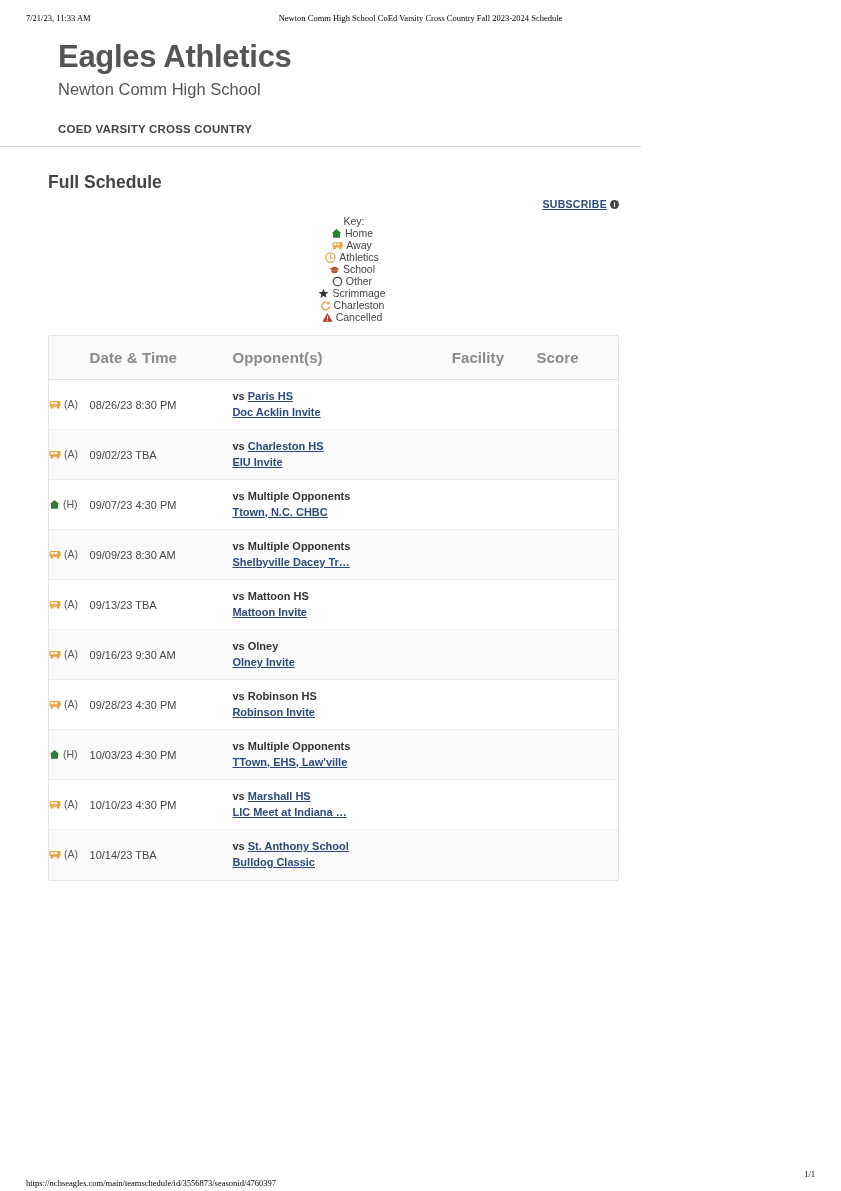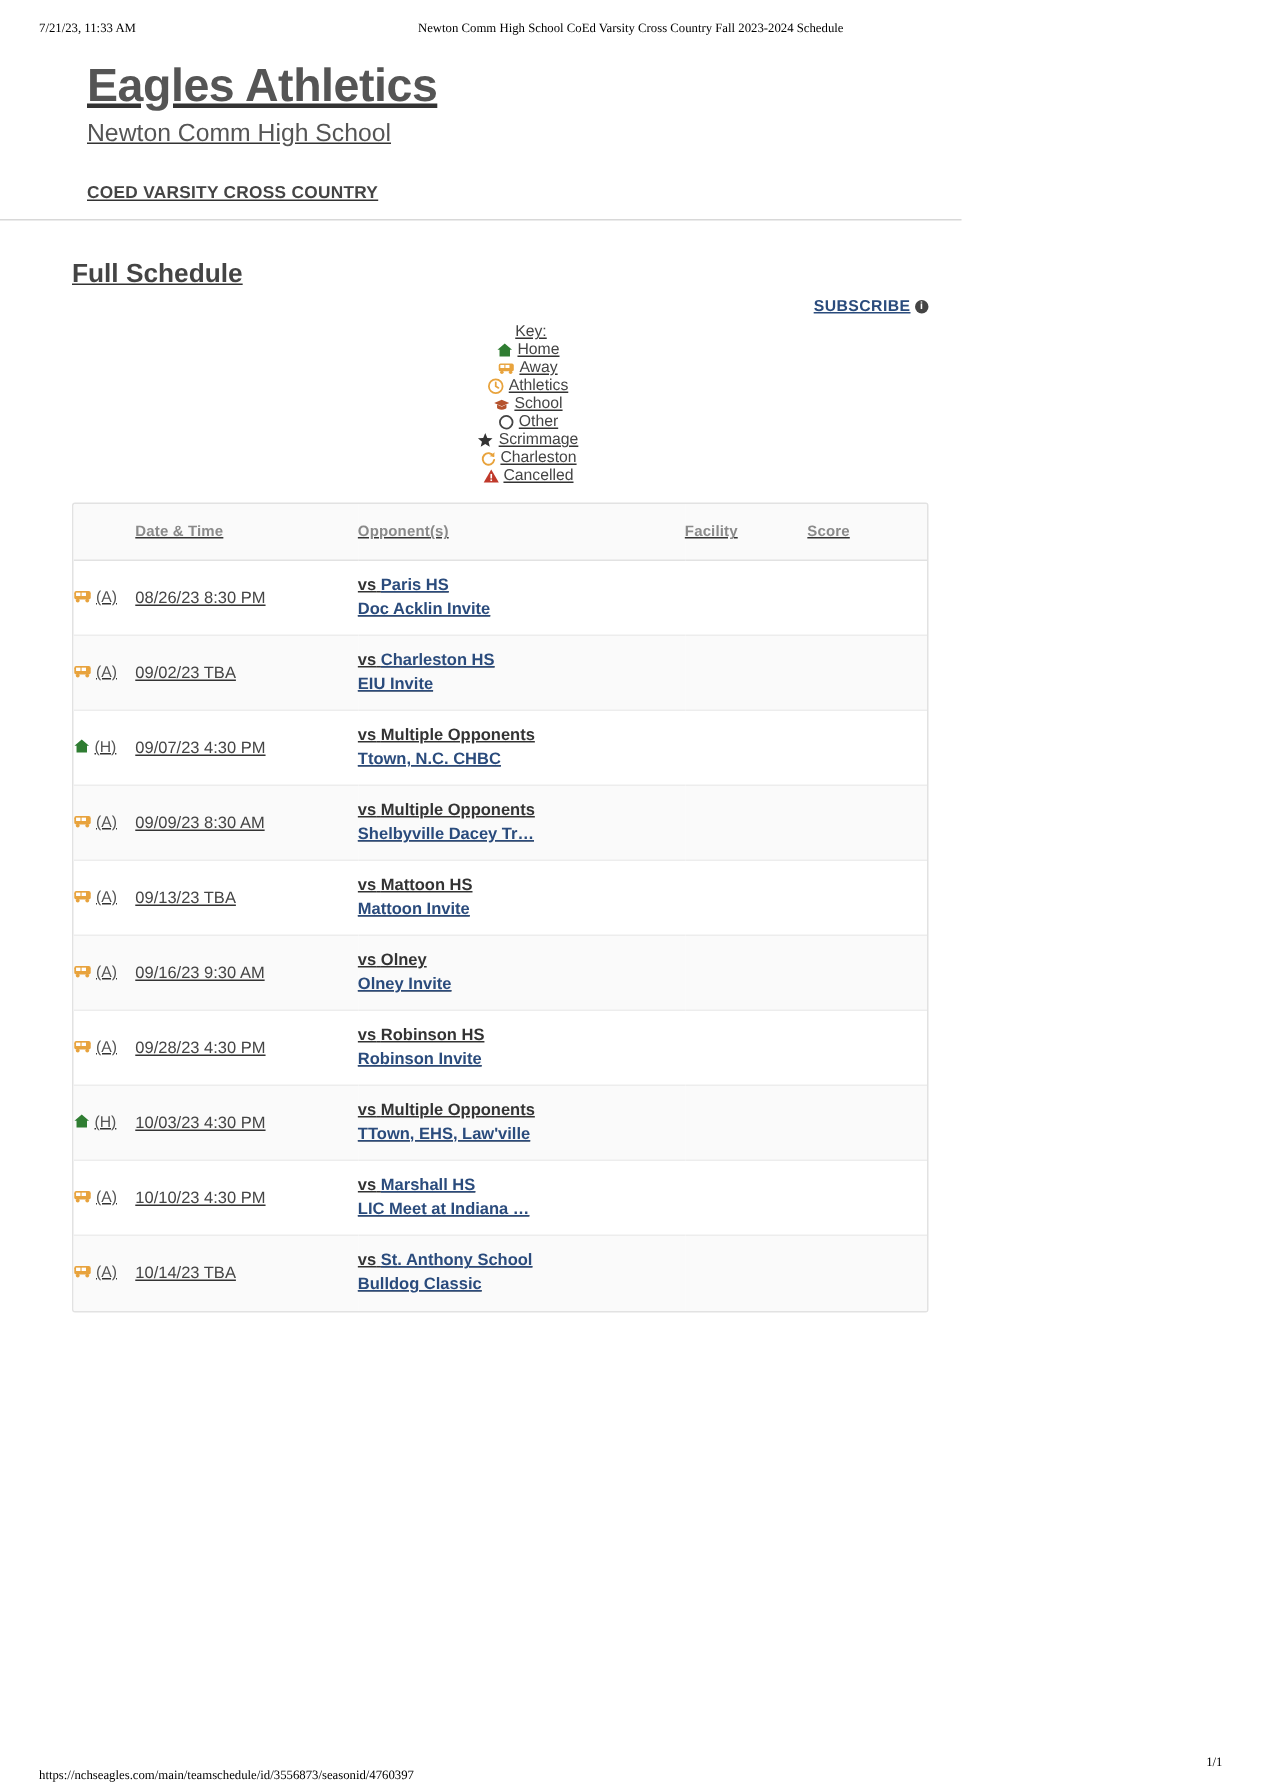--- a/index.html
+++ b/index.html
@@ -44,21 +44,20 @@
   }
   .print-foot .pf-left { position: absolute; left: 26px; top: 15px; }
   .print-foot .pf-right { position: absolute; right: 26px; top: 6px; text-align: center; }
 
   
   .page {
     position: absolute;
     top: 34px;
     left: 0;
     width: 667px;
-    text-decoration: underline;
   }
 
   .title-block {
     padding-left: 58px;
     padding-top: 4px;
   }
   .site-title {
     font-size: 31px;
     font-weight: bold;
     color: #555555;
@@ -171,21 +170,21 @@
     background: #fff;
   }
   table.sched {
     width: 100%;
     border-collapse: collapse;
     font-size: 11px;
   }
   table.sched thead th {
     background: #fafafa;
     color: #8a8a8a;
-    font-size: 10px;
+    font-size: 15px;
     font-weight: bold;
     text-align: left;
     padding: 13px 0 13px 0;
     border-bottom: 1px solid #e2e2e2;
     letter-spacing: 0.1px;
   }
   th.col-ico { width: 46px; }
   th.col-date { width: 190px; }
   th.col-opp  { width: 280px; }
   th.col-fac  { width: 100px; text-align: left; }

